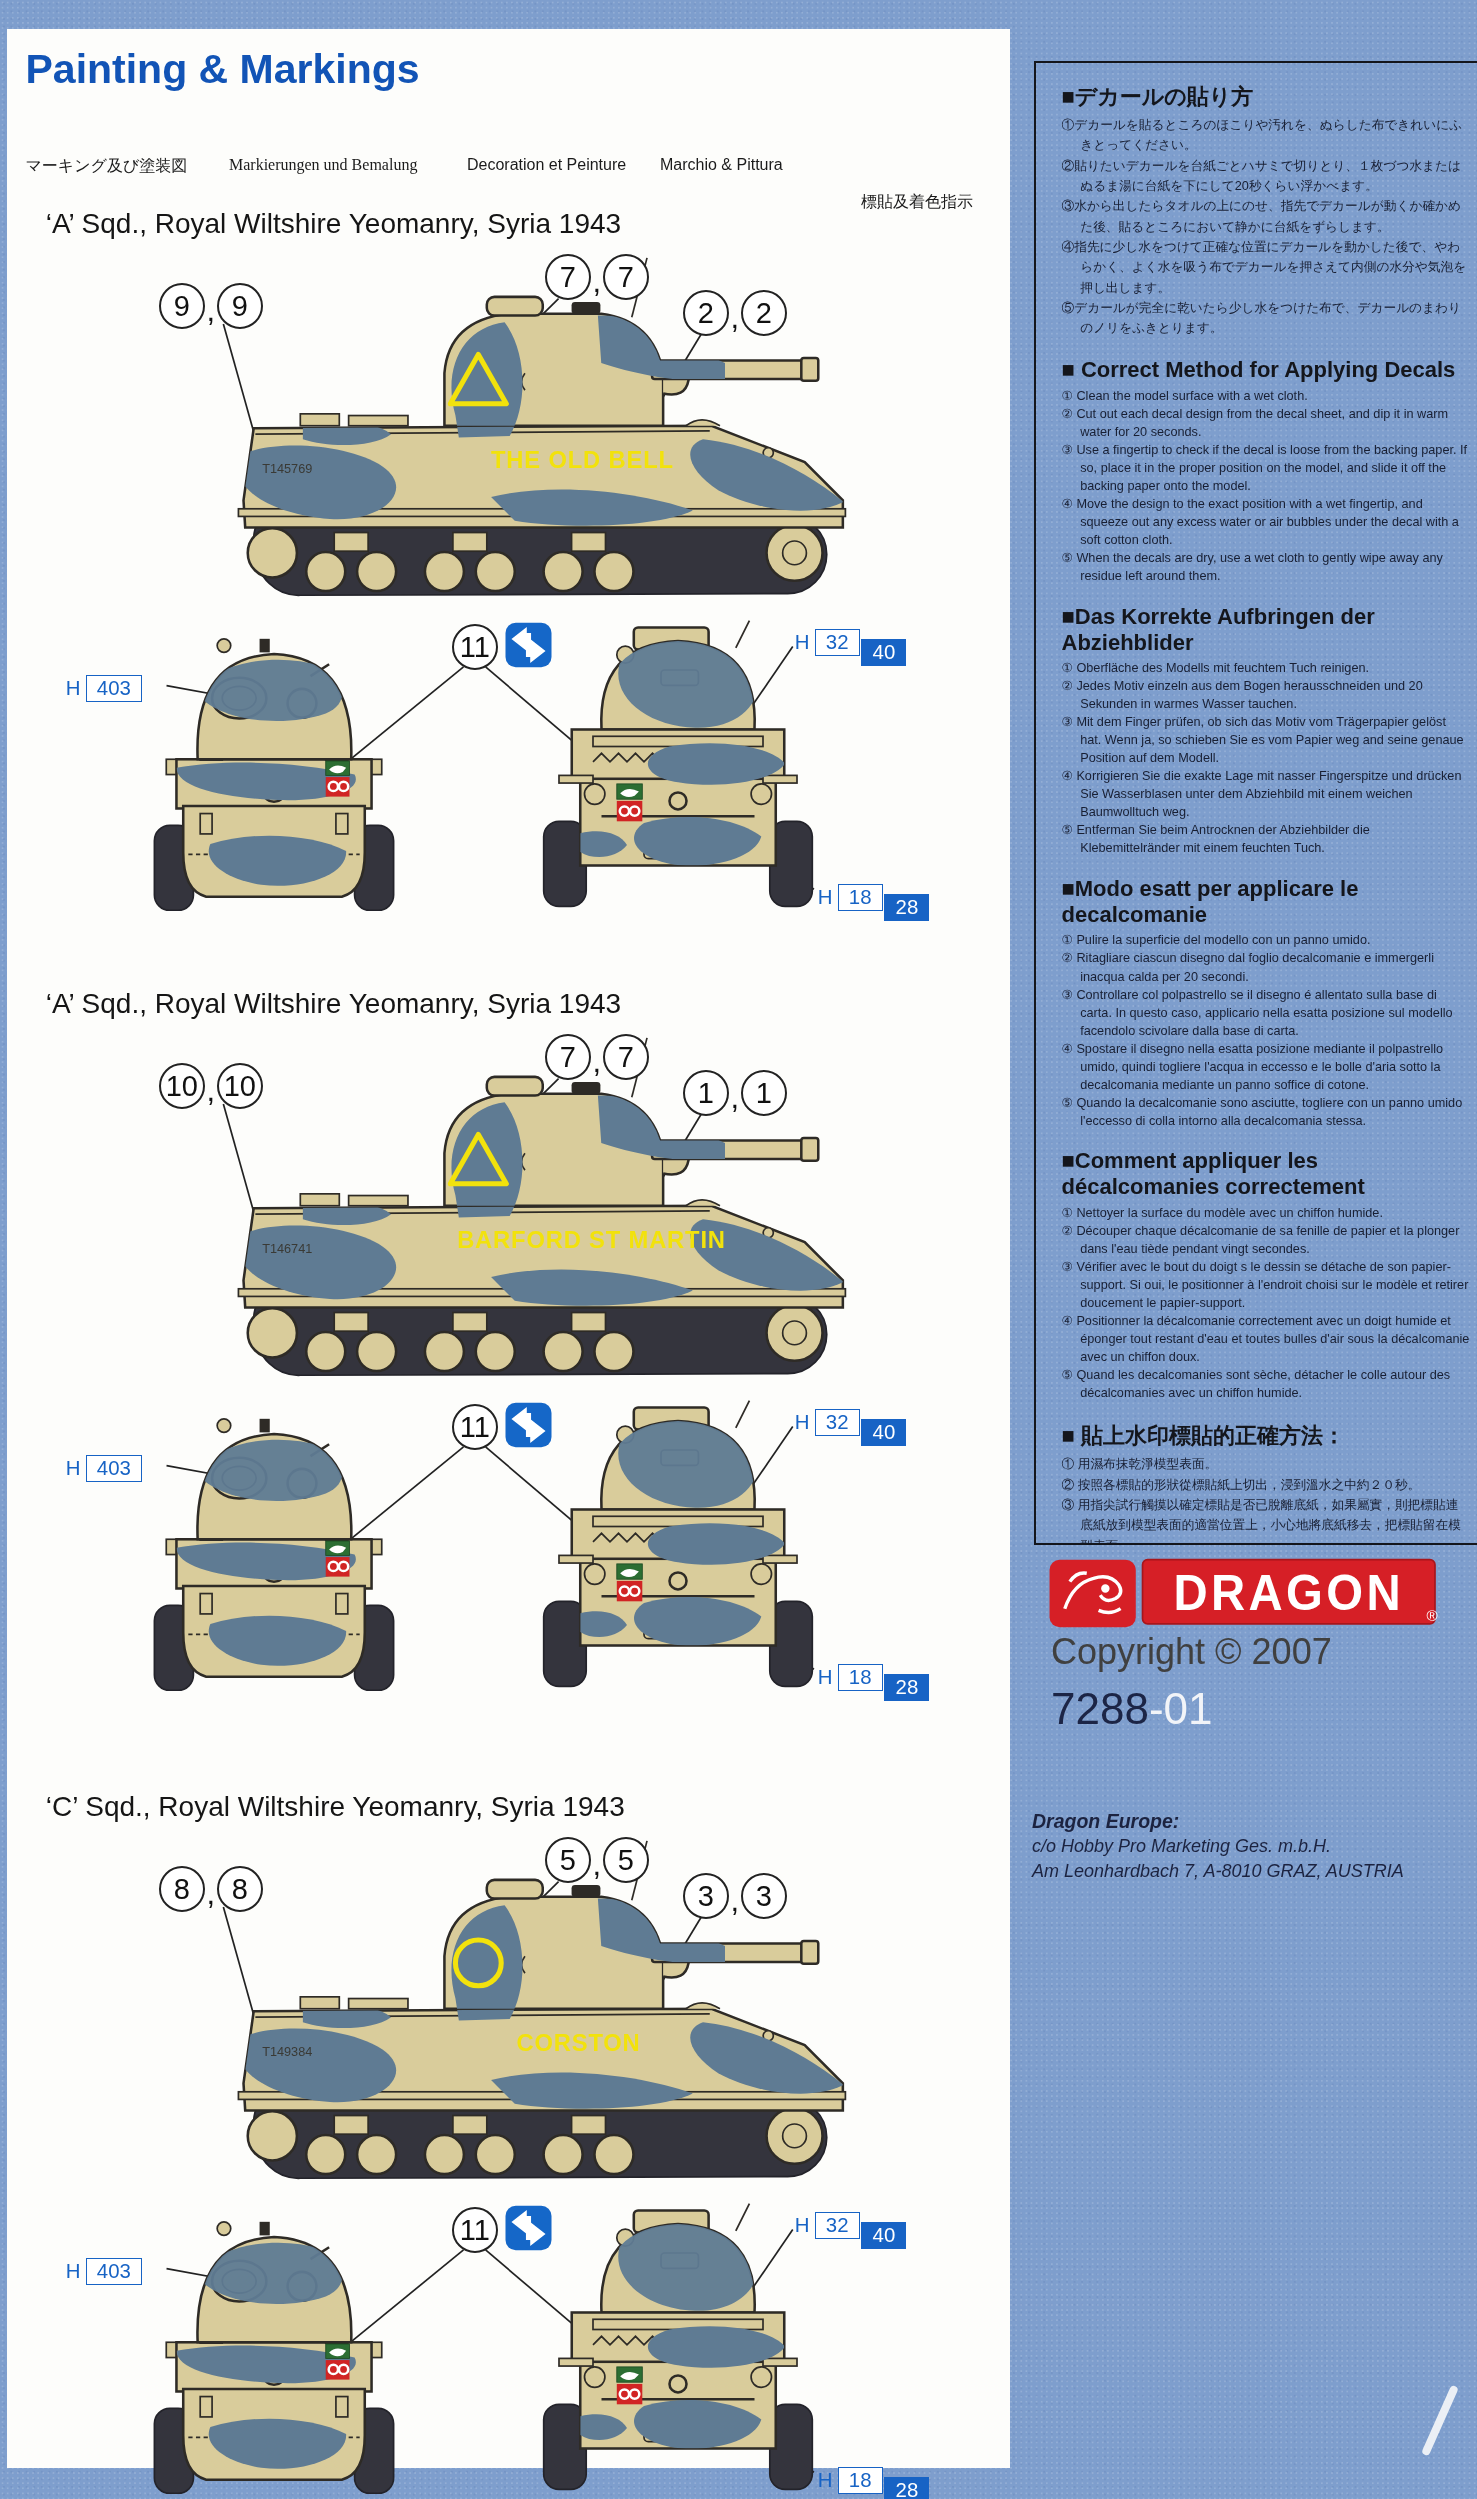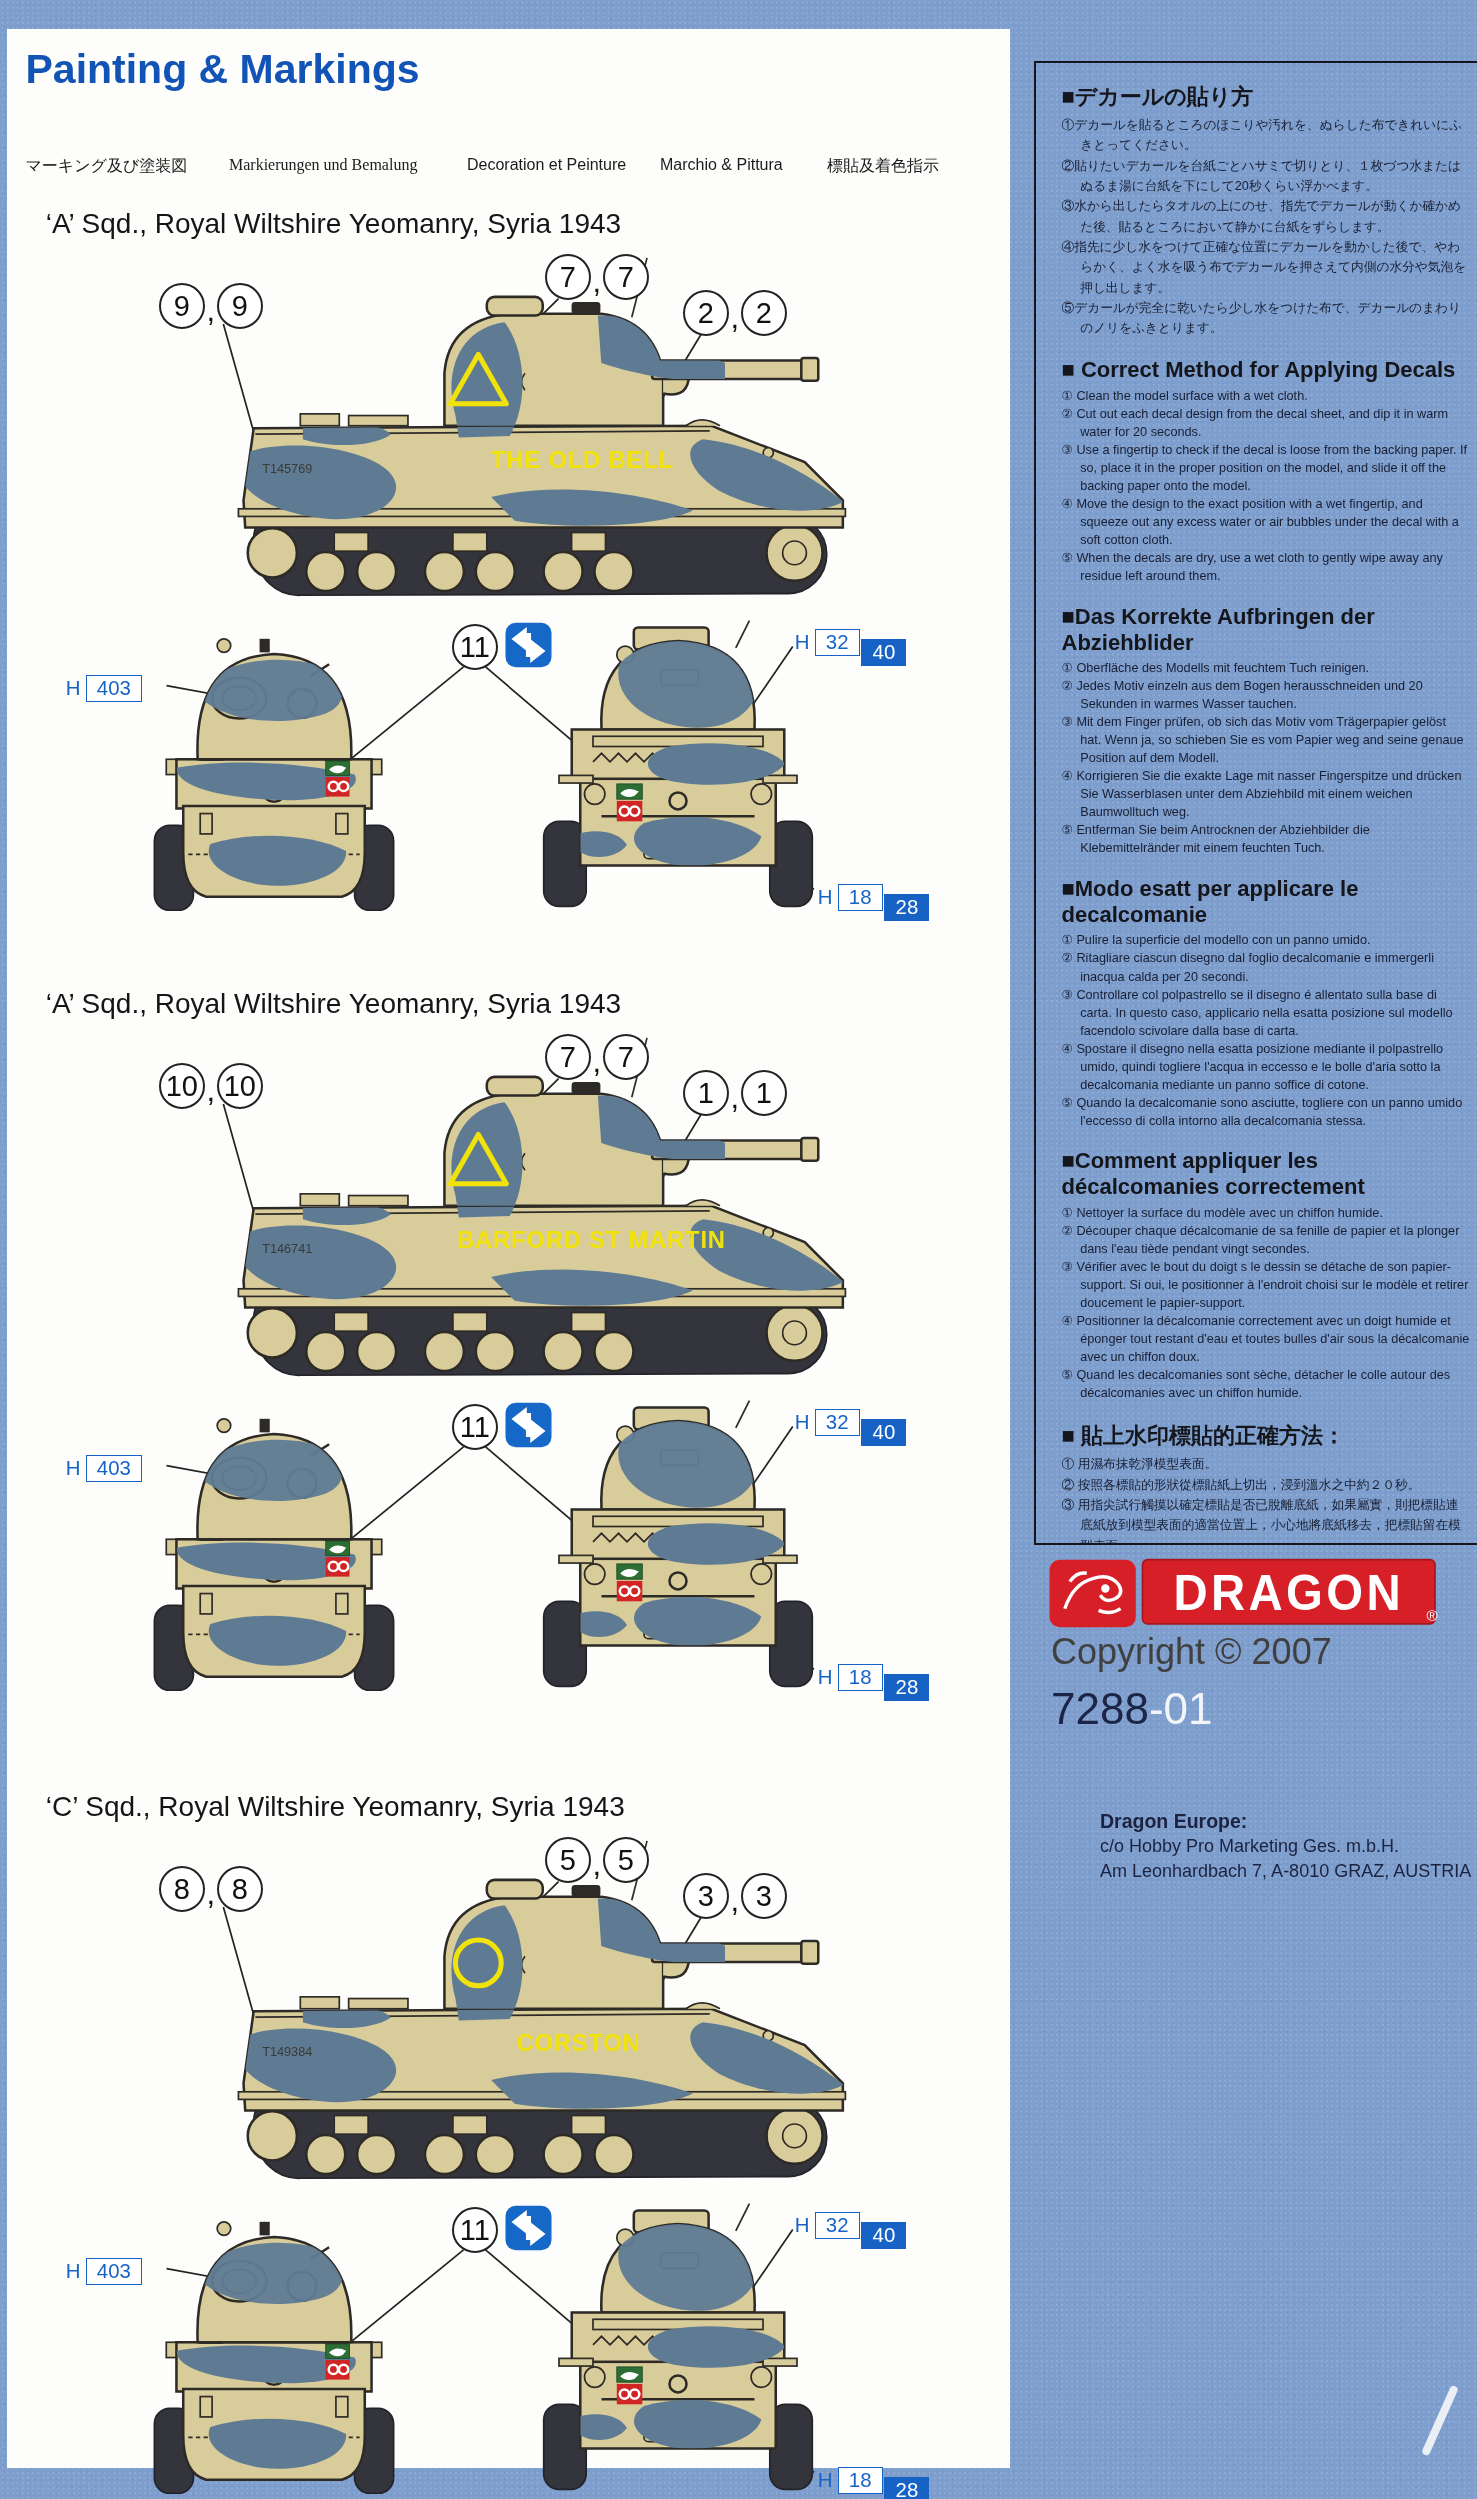--- a/index.html
+++ b/index.html
@@ -8,21 +8,21 @@
     font-family:"Liberation Sans",sans-serif;
     background-color:#7e9ecd;
     background-image:radial-gradient(rgba(255,255,255,.16) 22%, transparent 23%),
                      radial-gradient(rgba(40,70,140,.10) 20%, transparent 21%);
     background-size:5.1px 5.1px,7.6px 7.6px;
   }
   .paper{position:absolute;left:6.8px;top:29px;width:1003px;height:2439px;background:#fdfdfb;}
   .page-title{position:absolute;left:18.7px;top:17px;margin:0;font-size:41px;font-weight:bold;color:#1254b6;letter-spacing:0;}
   .subtitle-row{position:absolute;left:10.2px;top:127px;width:985px;font-size:16px;color:#1b1b1b;}
   .subtitle-row span{position:absolute;white-space:nowrap;top:0;}
-  .st0{left:8.5px;} .st1{left:212px;font-family:Liberation Serif, serif;} .st2{left:450px;} .st3{left:643px;} .st4{left:810px;}
+  .st0{left:8.5px;} .st1{left:212px;font-family:Liberation Serif, serif;} .st2{left:450px;} .st3{left:643px;} .st4{left:844px;margin-top:36px;}
 
   .tank-section{position:absolute;left:0;width:1003px;height:730px;}
   .sec-heading{position:absolute;left:31px;top:5.1px;margin:8px;font-size:28px;font-weight:normal;color:#151515;}
   .side-view{position:absolute;left:119px;top:51px;width:764px;height:373px;}
   .front-view{position:absolute;left:144px;top:437px;width:246px;height:280px;}
   .rear-view{position:absolute;left:535px;top:424px;width:272px;height:289px;}
   .lines{position:absolute;left:0;top:0;width:1003px;height:730px;pointer-events:none;}
 
   .cpair,.csingle{position:absolute;white-space:nowrap;}
   .cnum{display:inline-block;width:42px;height:42px;border:2.5px solid #222;border-radius:50%;
@@ -41,21 +41,21 @@
   .lang-sec{margin-bottom:18.7px;}
   .lang-sec h3{margin:0 0 3.4px 0;font-size:22px;font-weight:bold;color:#14161c;}
   .lang-sec ul{margin:0;padding:0;list-style:none;font-size:12.7px;line-height:1.42;}
   .lang-sec li{padding-left:18.7px;text-indent:-18.7px;margin:0;}
   .lang-sec.cjk ul{line-height:1.6;}
 
   .brand-logo{position:absolute;left:1047px;top:1558px;}
   .copyright{position:absolute;left:1051px;top:1631px;font-size:36px;color:#404040;}
   .item-number{position:absolute;left:1051px;top:1684px;font-size:44px;color:#1c2546;}
   .item-number .suffix{color:#f2f4f8;}
-  .europe{position:absolute;left:1100px;top:1808px;color:#1c2340;font-size:18px;line-height:1.35;}
+  .europe{position:absolute;left:1032px;top:1808px;color:#1c2340;font-size:18px;line-height:1.35;font-style:italic;}
   .europe .b{font-weight:bold;font-size:19.5px;}
   .scratch{position:absolute;left:1436px;top:2383px;width:7.6px;height:75px;background:#f4f6f9;border-radius:4.2px;
            transform:rotate(24deg);opacity:.92;}
 
   svg text.tank-name{font-family:"Liberation Sans",sans-serif;font-size:28px;font-weight:bold;fill:#f2e20c;letter-spacing:1px;}
   svg text.serial{font-family:"Liberation Sans",sans-serif;font-size:15px;fill:#3a3a35;}
   .ln{stroke:#222;stroke-width:2;}
 </style>
 </head>
 <body>

